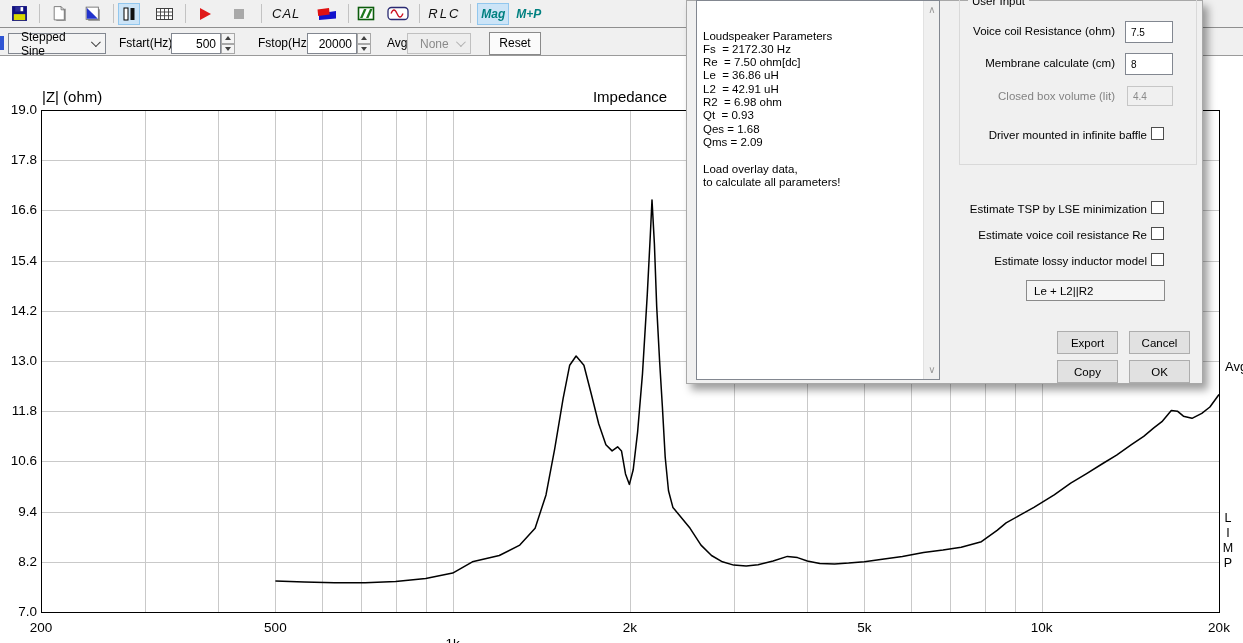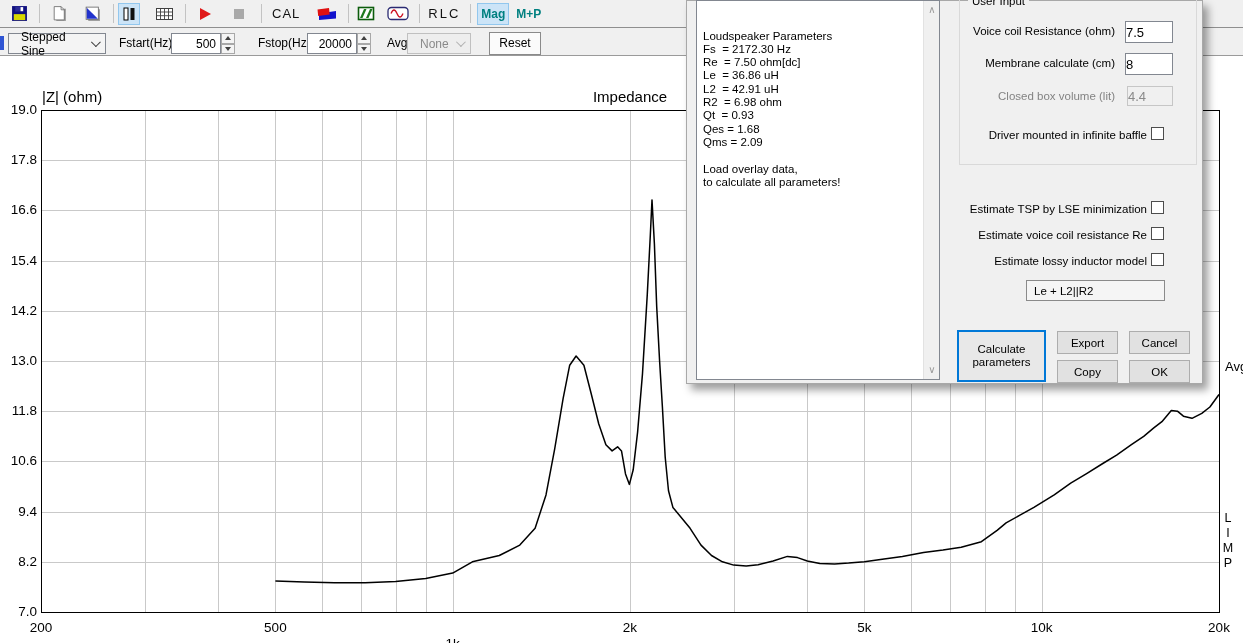--- a/index.html
+++ b/index.html
@@ -2,21 +2,21 @@
 <html><head>
 <meta charset="utf-8">
 <style>
   * { margin:0; padding:0; box-sizing:border-box; }
   html,body { width:1243px; height:643px; overflow:hidden; }
   body { font-family:"Liberation Sans", sans-serif; background:#fff; }
   #app { position:relative; width:1243px; height:643px; background:#fff; overflow:hidden; }
 
   
   .tb1 { position:absolute; left:0; top:0; width:1243px; height:28px; background:#f0f0f0;
-         border-bottom:1px solid #8f8f8f; display:flex; align-items:center; z-index:5; }
+         border-bottom:1px solid #8f8f8f; display:flex; align-items:center; z-index:5;font-style:italic; }
   .tb2 { position:absolute; left:0; top:28px; width:1243px; height:28px; background:#f0f0f0;
          border-bottom:1px solid #9a9a9a; z-index:5; }
   .tool { height:22px; min-width:22px; display:flex; align-items:center; justify-content:center;
           border:1px solid transparent; }
   .tool.sel { background:#cce4f7; border:1px solid #92c7ee; }
   .sep { width:1px; height:19px; background:#c3c3c3; }
   .txtbtn { font-size:13px; color:#111; letter-spacing:1px; padding:0 3px; }
   .teal { color:#008080; font-weight:bold; font-size:12px; letter-spacing:0; }
   .tb2 .lbl { position:absolute; font-size:12px; color:#000; top:8px; }
   .combo { position:absolute; top:5px; height:21px; background:#f4f4f4; border:1px solid #828790;
@@ -56,21 +56,21 @@
   .listbox .sb { position:absolute; right:0; top:0; bottom:0; width:16px; background:#f0f0f0;
              border-left:1px solid #e2e2e2; }
   .sb .ar { position:absolute; left:0; width:16px; height:16px; color:#9a9a9a; font-size:10px;
              text-align:center; line-height:15px; }
   .grp { position:absolute; border:1px solid #d9d9d9; }
   .grp .gtitle { position:absolute; top:-7px; left:8px; background:#f0f0f0; padding:0 4px;
              font-size:11.5px; }
   .dlbl { position:absolute; font-size:11.5px; text-align:right; color:#000; }
   .dlbl.gray { color:#838383; }
   .din { position:absolute; height:22px; width:48px; border:1px solid #828790; background:#fff;
-         font-size:13px; font-family:"Liberation Sans", sans-serif; }
+         font-size:10px; padding-left:5px; font-family:"Liberation Sans", sans-serif; }
   .din.disabled { background:#f0f0f0; color:#8a8a8a; border-color:#c6c6c6; }
   .cb { position:absolute; width:13px; height:13px; background:#fff; border:1px solid #4d4d4d; }
   .dcombo { position:absolute; left:339px; top:279px; width:139px; height:21px; background:#f5f5f5;
             border:1px solid #8a8a8a; font-size:11.5px; display:flex; align-items:center;
             padding-left:7px; }
   .btn { position:absolute; background:#e1e1e1; border:1px solid #adadad; font-size:11.5px;
          text-align:center; display:flex; align-items:center; justify-content:center;
          font-family:"Liberation Sans", sans-serif; }
   .btn.primary { border:2px solid #0078d7; background:#e8e8e8; line-height:13px; }
 </style>
@@ -264,20 +264,19 @@
     <span class="cb" style="left:464px; top:200px;"></span>
     <span class="dlbl" style="left:250px; top:228px; width:210px;">Estimate voice coil resistance Re</span>
     <span class="cb" style="left:464px; top:226px;"></span>
     <span class="dlbl" style="left:250px; top:254px; width:210px;">Estimate lossy inductor model</span>
     <span class="cb" style="left:464px; top:252px;"></span>
     <div class="dcombo">
       <span>Le + L2||R2</span>
       <span class="chev"></span>
     </div>
 
-    <div class="btn primary" style="left:270px; top:329px; width:89px; height:52px; padding:0 8px;">Calculate parameters</div>
     <div class="btn" style="left:370px; top:330px; width:61px; height:23px;">Export</div>
     <div class="btn" style="left:442px; top:330px; width:61px; height:23px;">Cancel</div>
     <div class="btn" style="left:370px; top:359px; width:61px; height:23px;">Copy</div>
     <div class="btn" style="left:442px; top:359px; width:61px; height:23px;">OK</div>
   </div>
 
 </div>
 
 </body></html>

